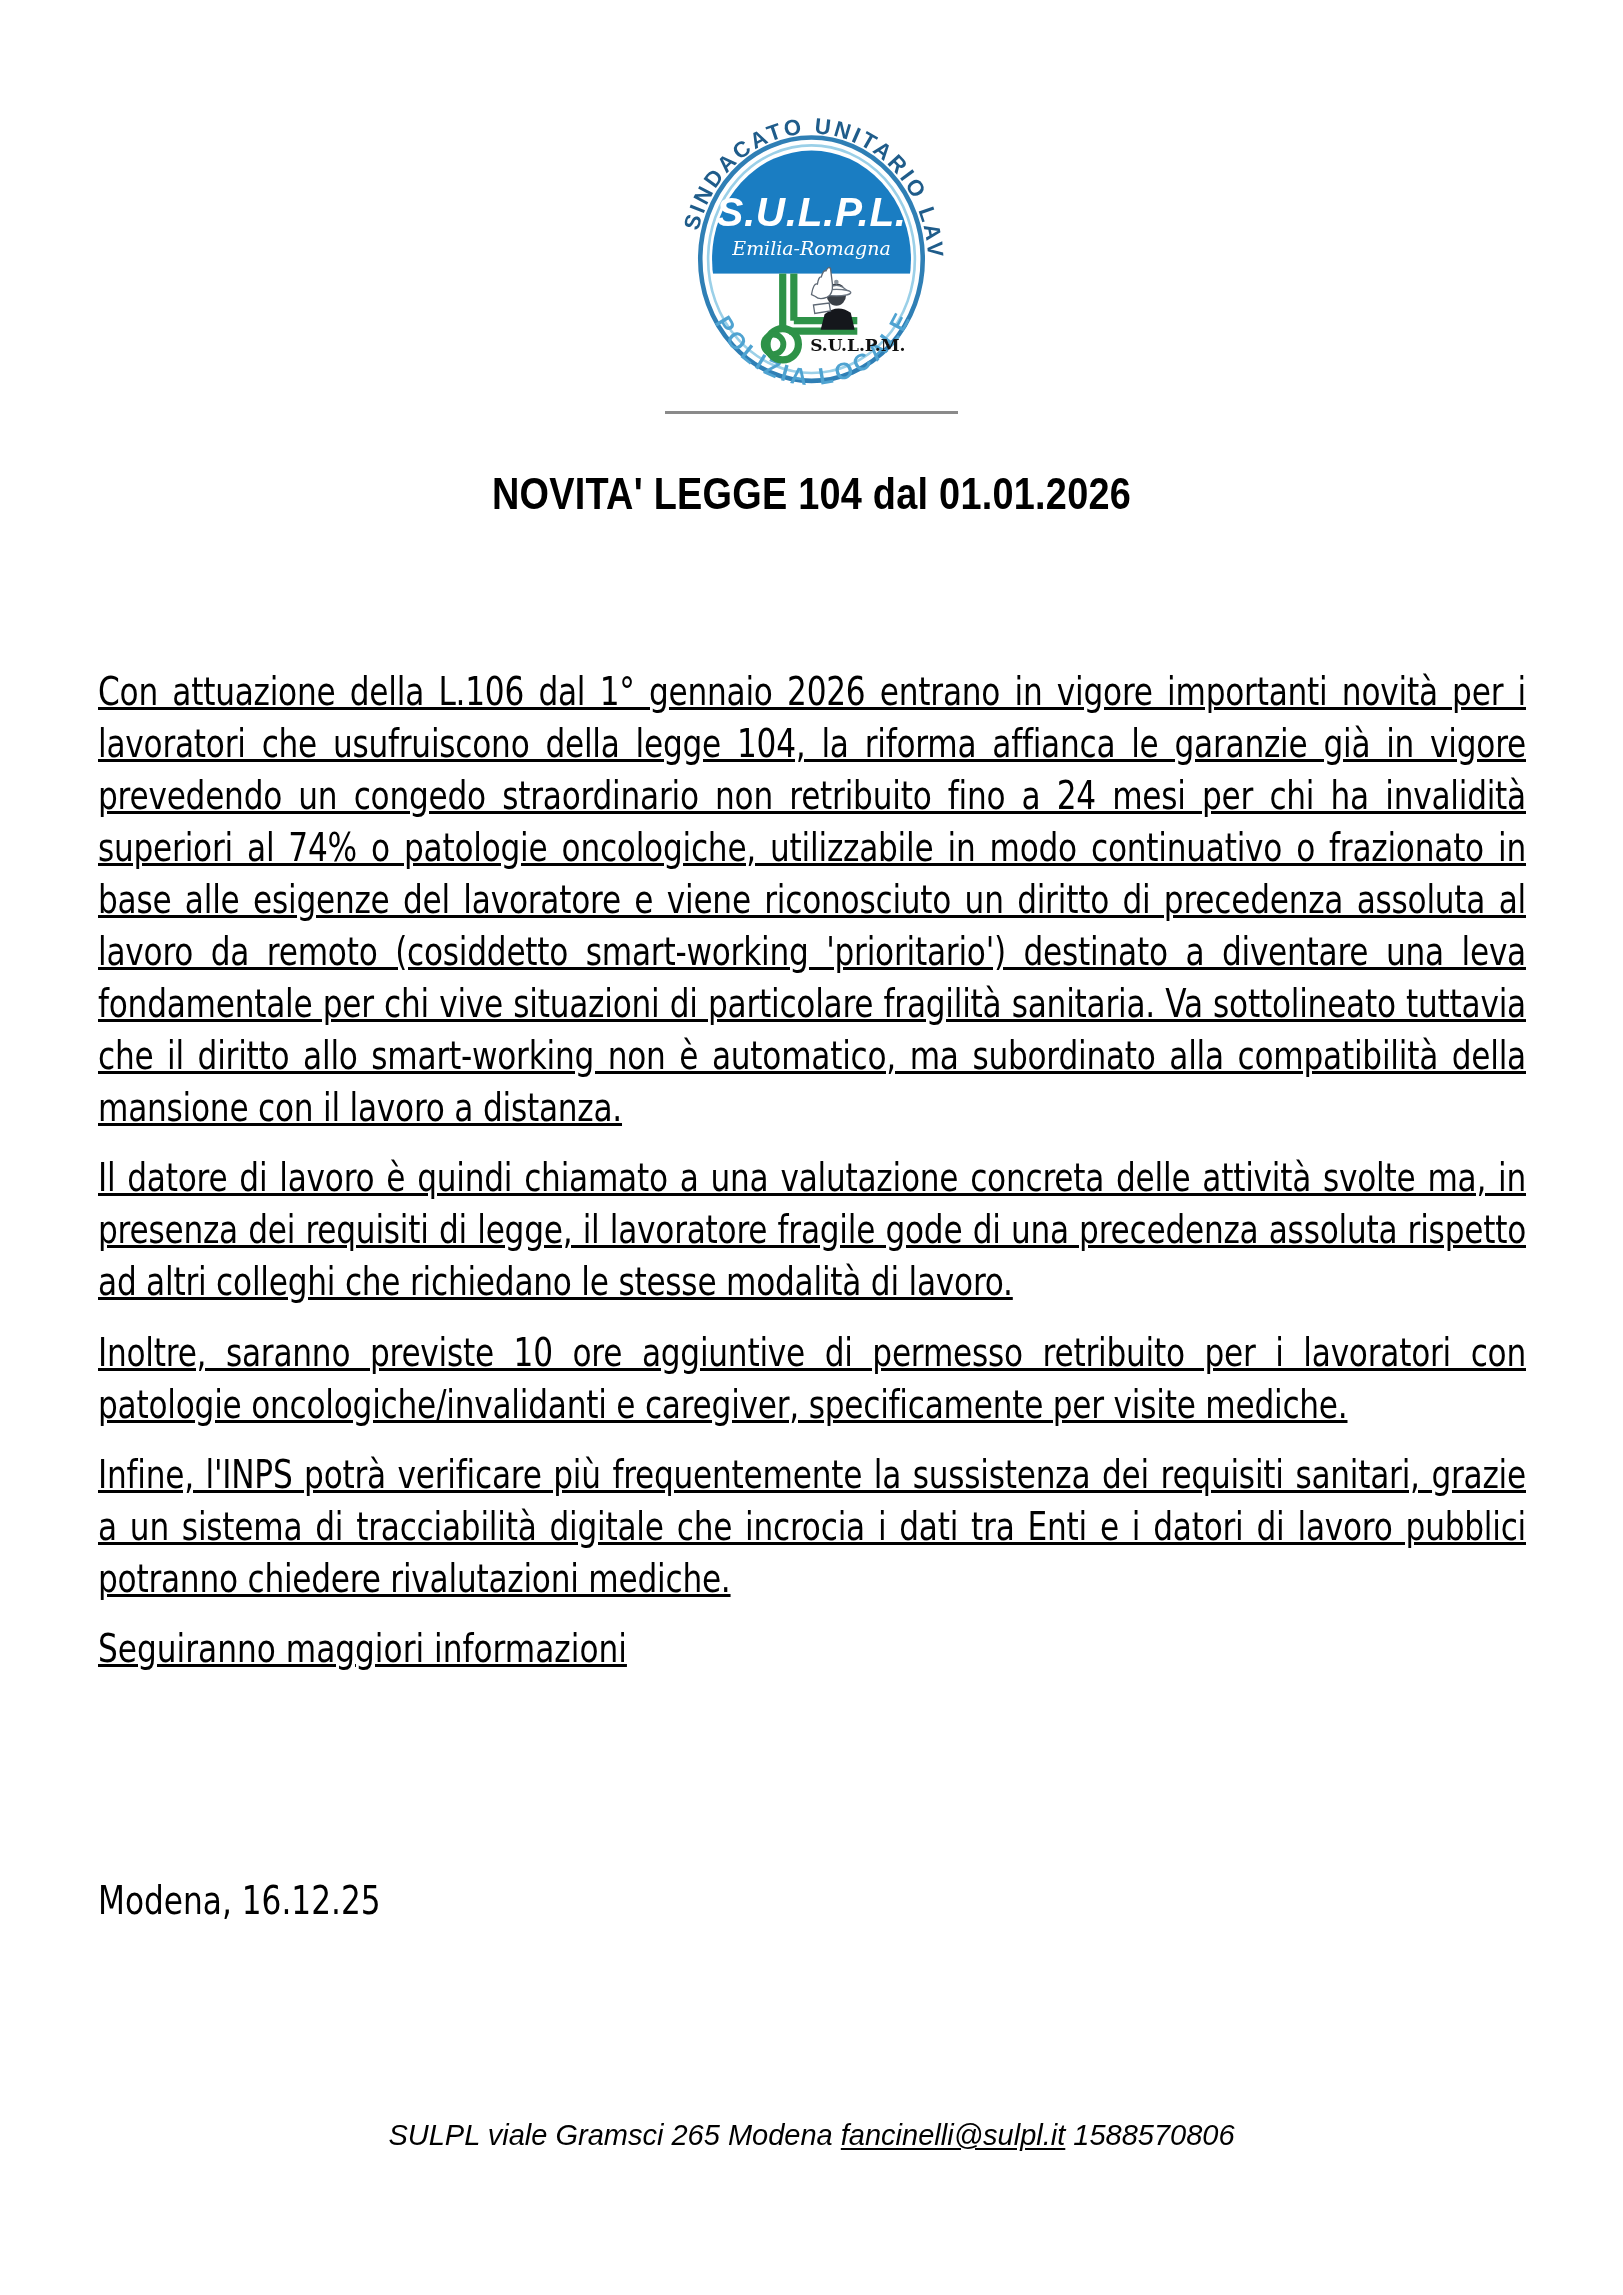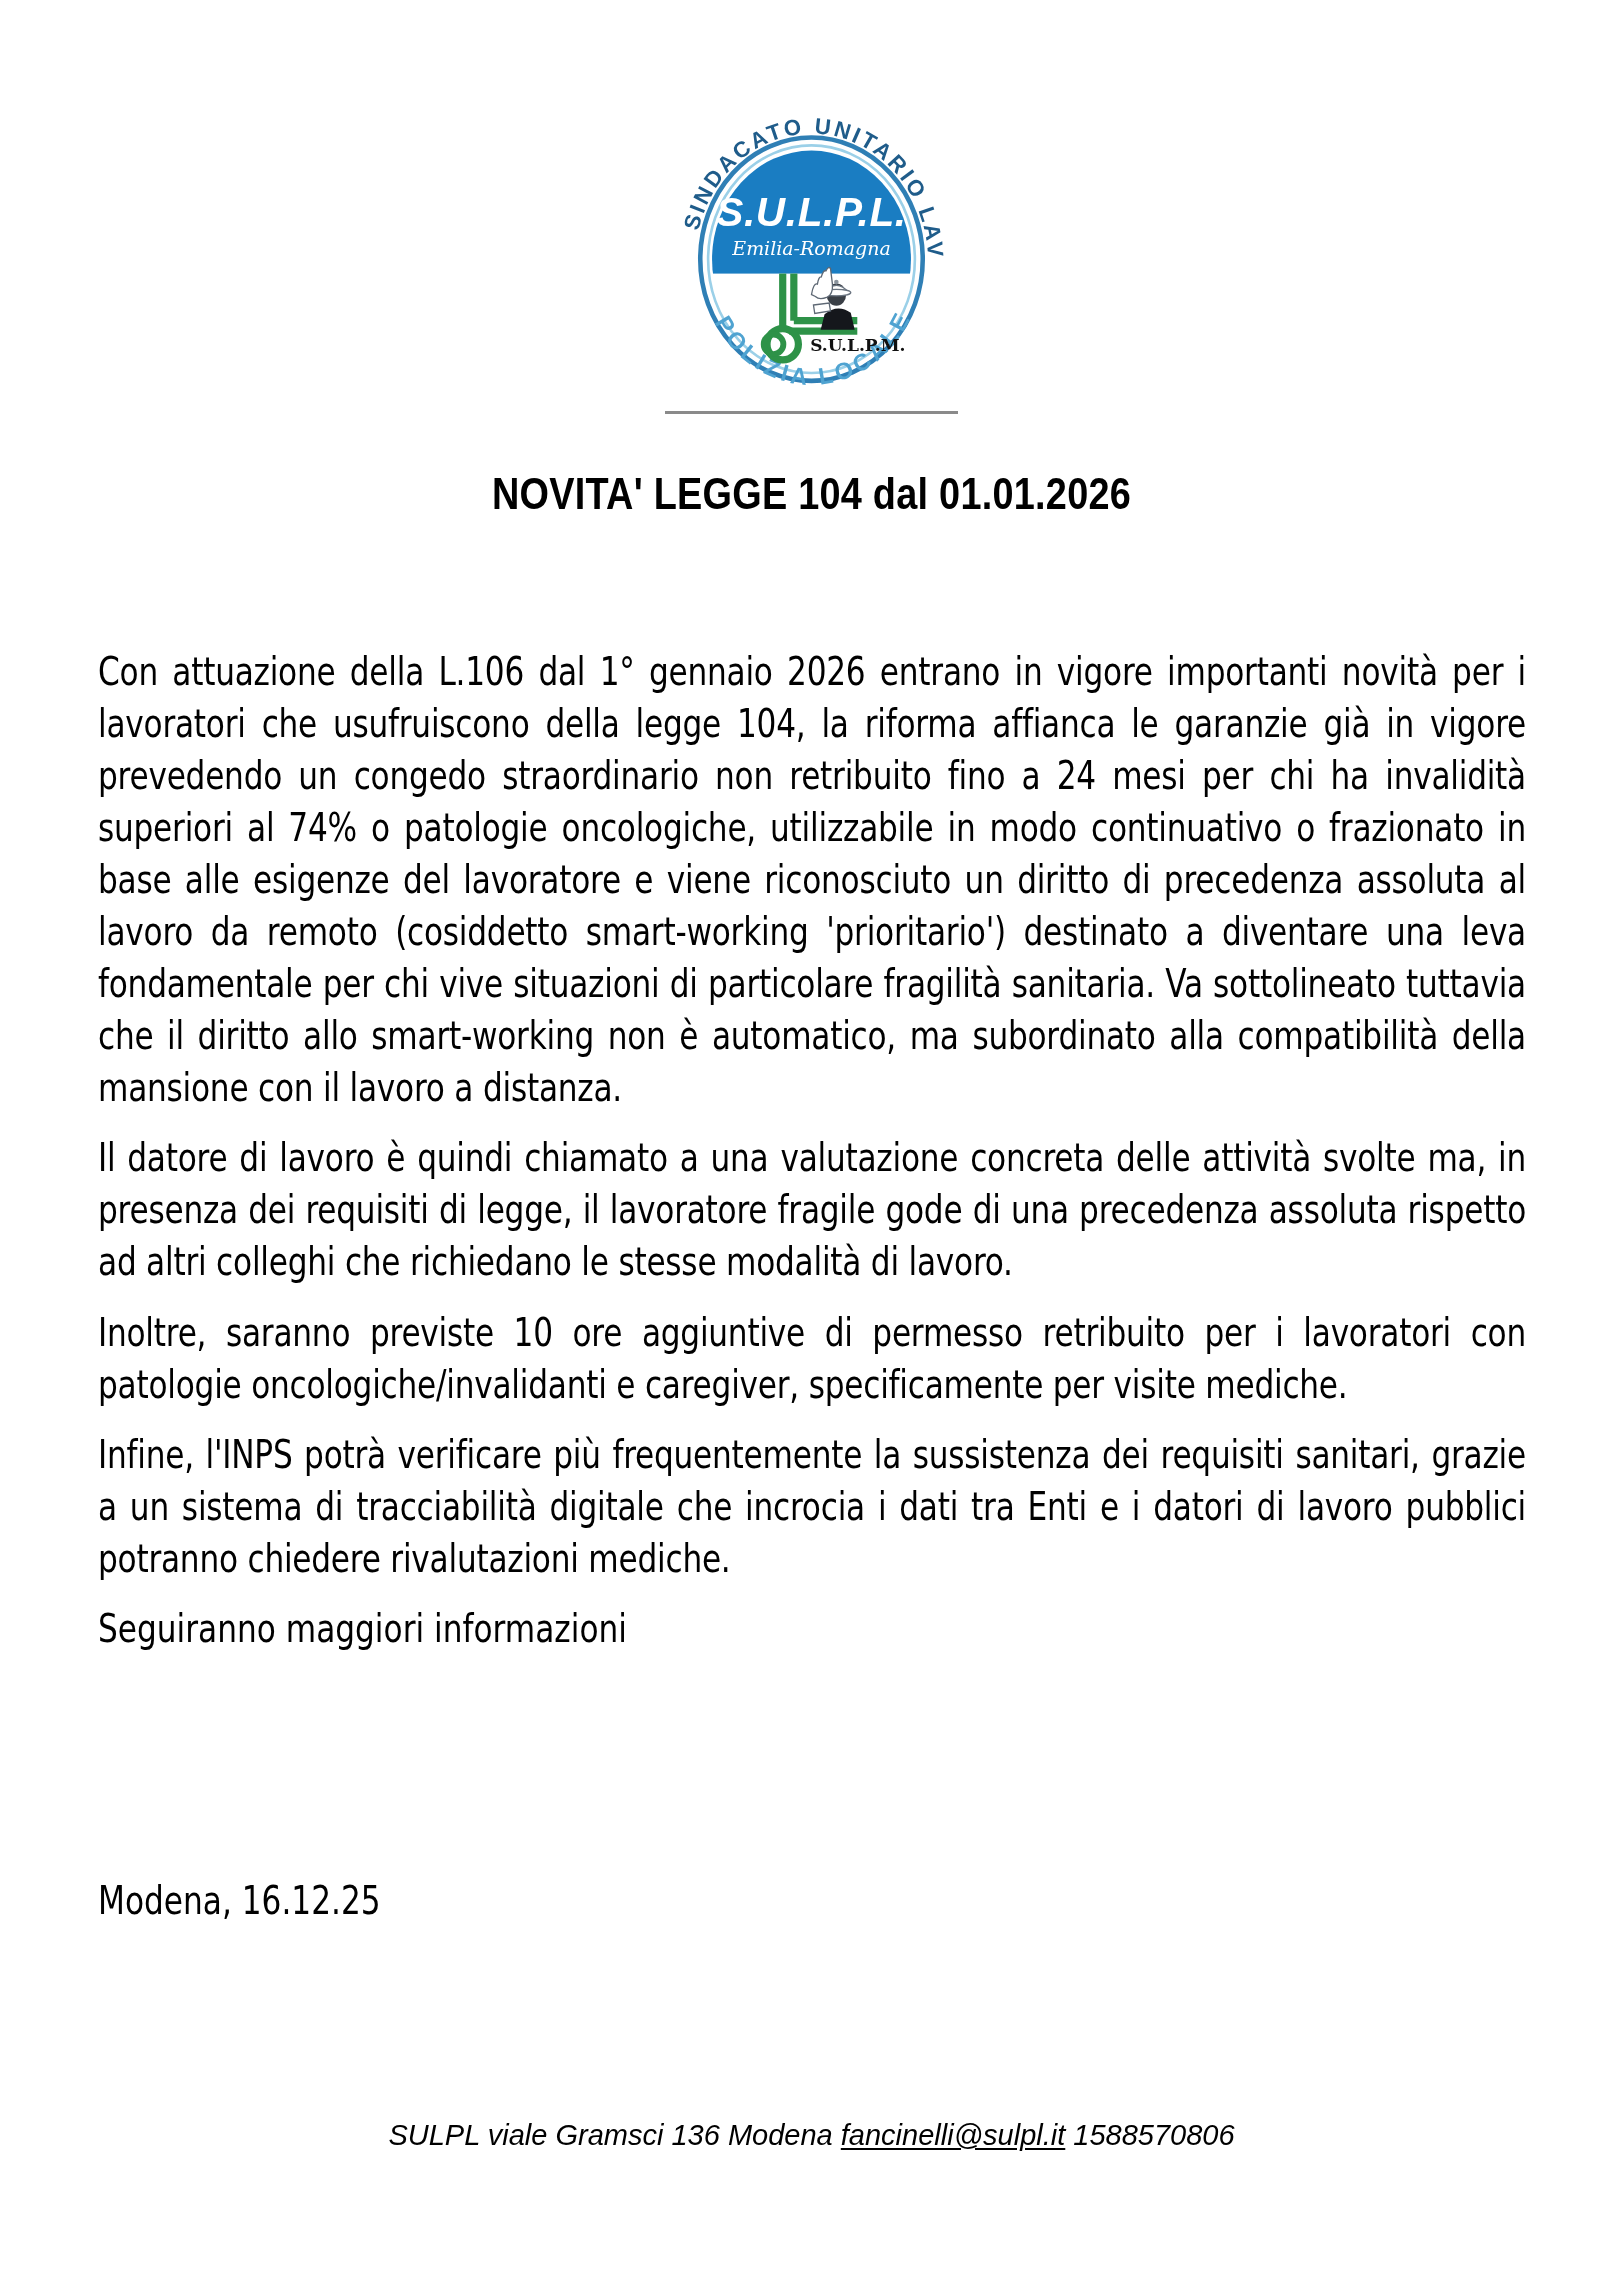--- a/index.html
+++ b/index.html
@@ -59,22 +59,23 @@
     letter-spacing: 0.3px;
     color: #000000;
     transform: scaleX(0.86);
     transform-origin: center;
   }
 
   
   .body-wrap {
     position: absolute;
     left: 98px;
-    top: 646px;
+    top: 666px;
     width: 1428px;
+    text-decoration: underline;
   }
 
   .para {
     font-family: "DejaVu Sans", sans-serif;
     font-size: 39px;
     line-height: 52px;
     color: #000000;
     text-align: justify;
     text-justify: inter-word;
     margin: 0 0 18.3px 0;
@@ -201,17 +202,17 @@
     <p class="para">Con attuazione della L.106 dal 1° gennaio 2026 entrano in vigore importanti novità per i lavoratori che usufruiscono della legge 104, la riforma affianca le garanzie già in vigore prevedendo un congedo straordinario non retribuito fino a 24 mesi per chi ha invalidità superiori al 74% o patologie oncologiche,  utilizzabile in modo continuativo o frazionato in base alle esigenze del lavoratore e viene riconosciuto un diritto di precedenza assoluta al lavoro da remoto (cosiddetto smart-working 'prioritario') destinato a diventare una leva fondamentale per chi vive situazioni di particolare fragilità sanitaria. Va sottolineato tuttavia che il diritto allo smart-working non è automatico, ma subordinato alla compatibilità della mansione con il lavoro a distanza.</p>
     <p class="para">Il datore di lavoro è quindi chiamato a una valutazione concreta delle attività svolte ma, in presenza dei requisiti di legge, il lavoratore fragile gode di una precedenza assoluta rispetto ad altri colleghi che richiedano le stesse modalità di lavoro.</p>
     <p class="para">Inoltre, saranno previste 10 ore aggiuntive di permesso retribuito per i lavoratori con patologie oncologiche/invalidanti e caregiver, specificamente per visite mediche.</p>
     <p class="para">Infine, l'INPS potrà verificare più frequentemente la sussistenza dei requisiti sanitari, grazie a un sistema di tracciabilità digitale che incrocia i dati tra Enti e i datori di lavoro pubblici potranno chiedere rivalutazioni mediche.</p>
     <p class="closing">Seguiranno maggiori informazioni</p>
   </div>
 
   <div class="date-line">Modena, 16.12.25</div>
 
   <div class="footer">
-    <span>SULPL viale Gramsci 136 Modena </span><a class="email" href="#" style="color:#000;">fancinelli@sulpl.it</a><span> 1588570806</span>
+    <span>SULPL viale Gramsci 265 Modena </span><a class="email" href="#" style="color:#000;">fancinelli@sulpl.it</a><span> 1588570806</span>
   </div>
 
 </div>
 
 
 </body></html>

